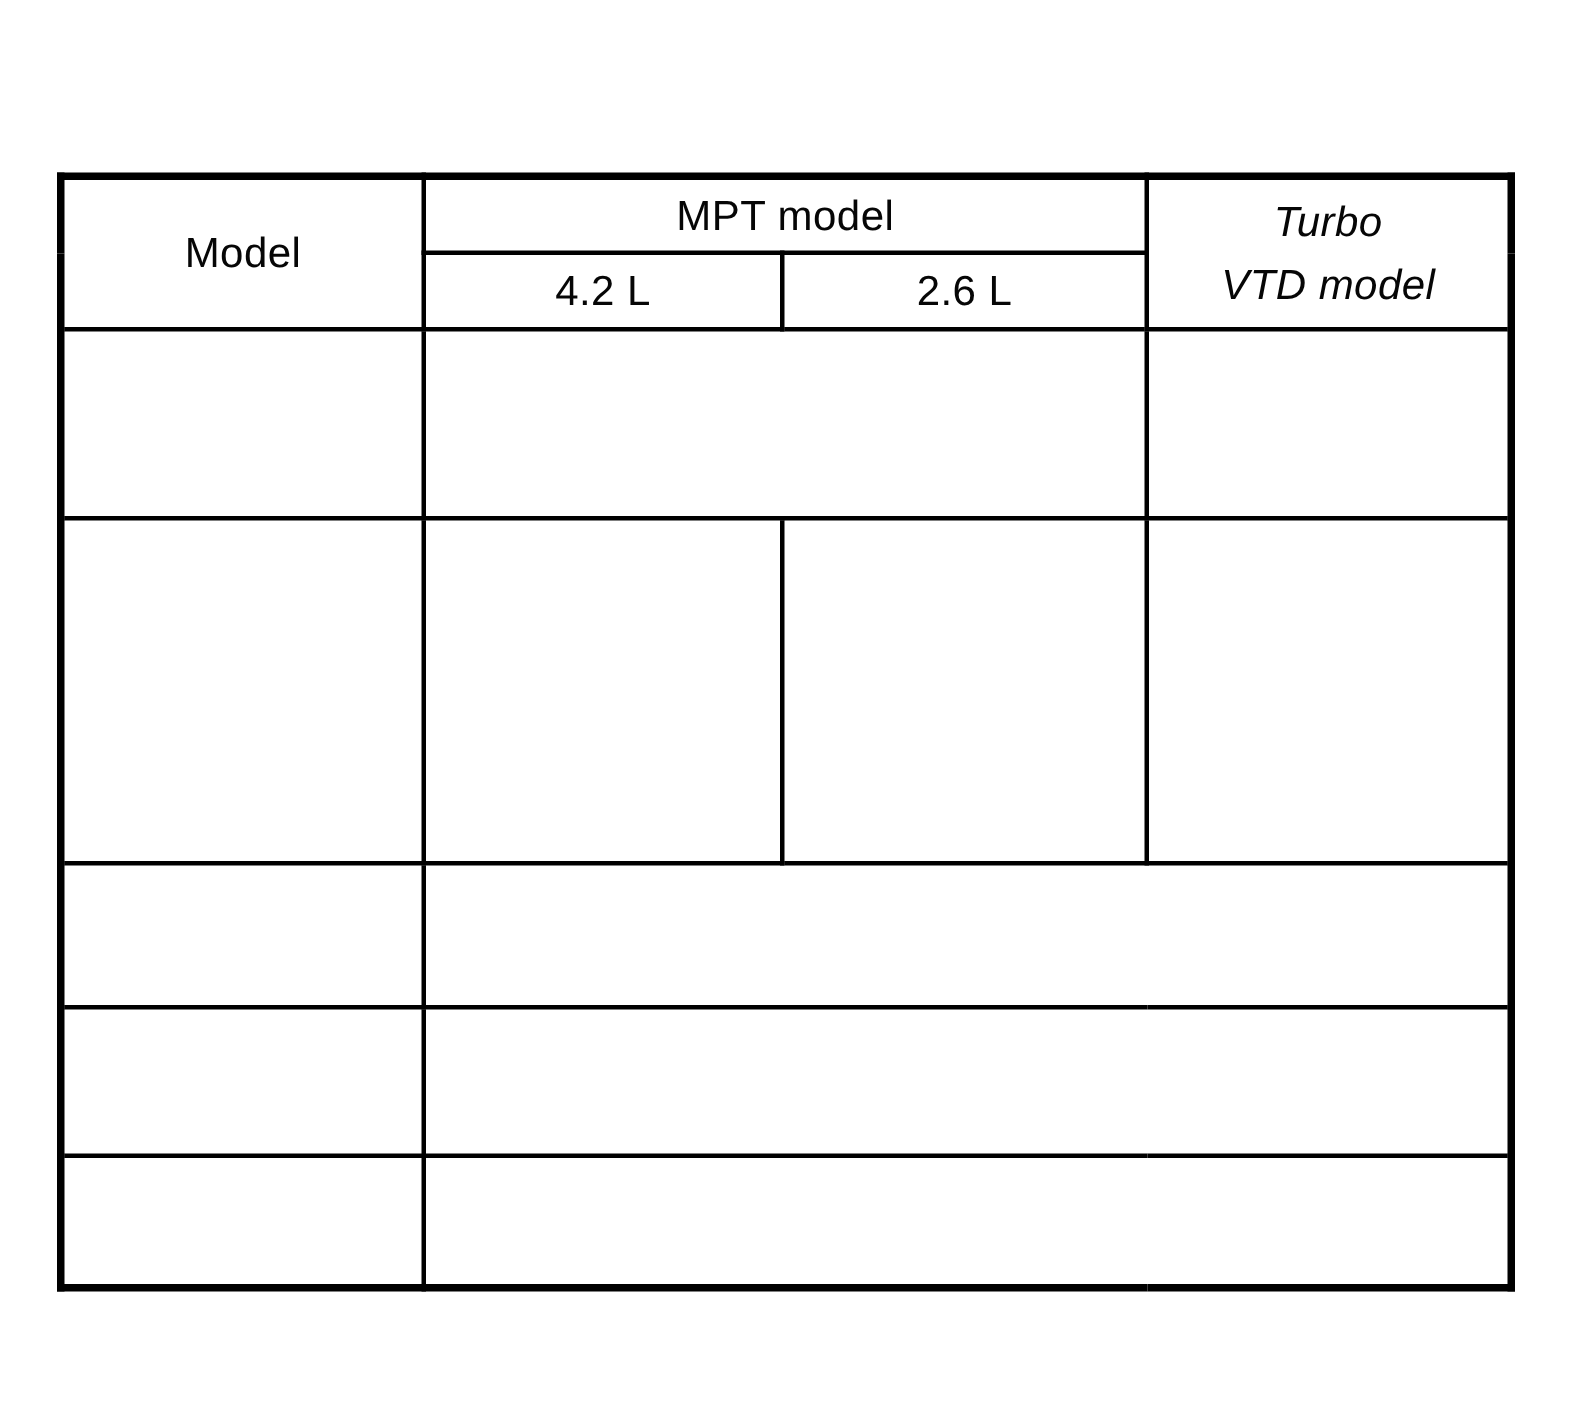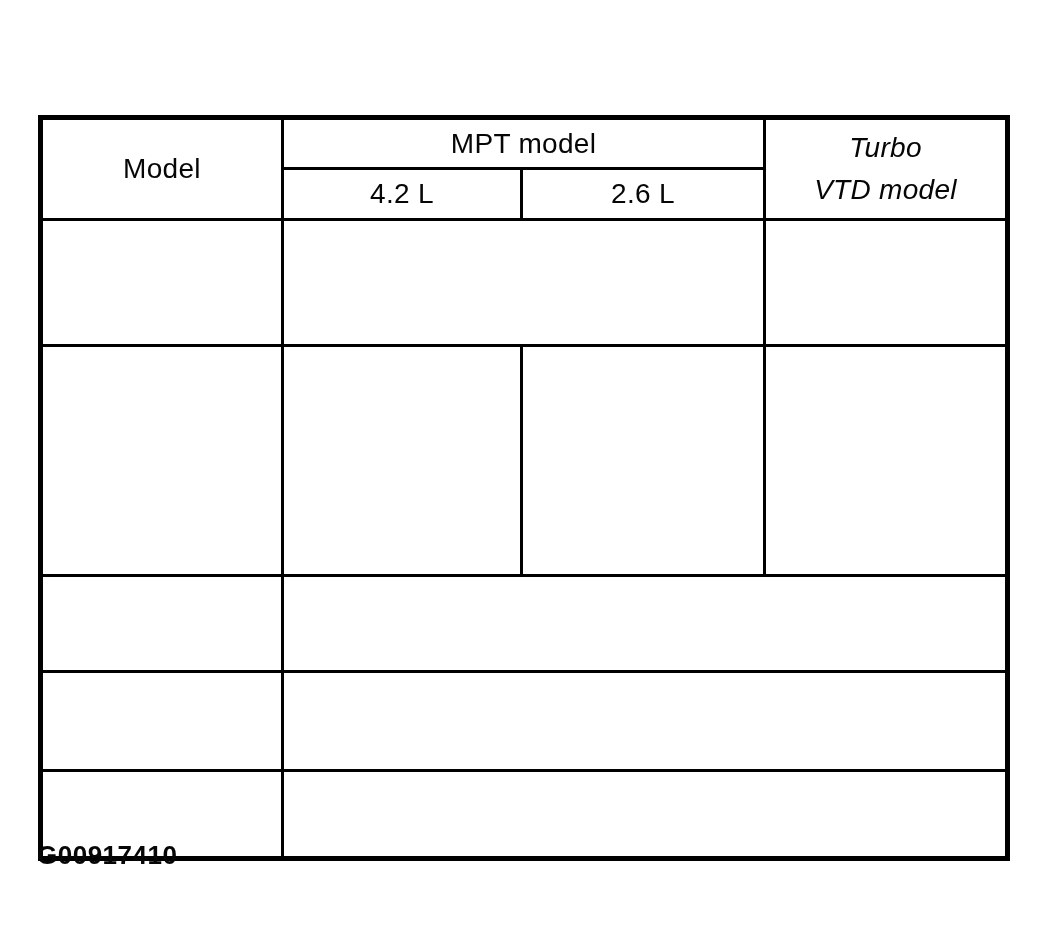--- a/index.html
+++ b/index.html
@@ -108,15 +108,14 @@
         <td class="label"></td>
         <td class="center" colspan="3"></td>
       </tr>
       <tr class="reduction-row">
         <td class="label"></td>
         <td class="center" colspan="3"></td>
       </tr>
     </tbody>
   </table>
 
-  <div class="figure-id">G00917410</div>
 
 </div>
 
 </body></html>

